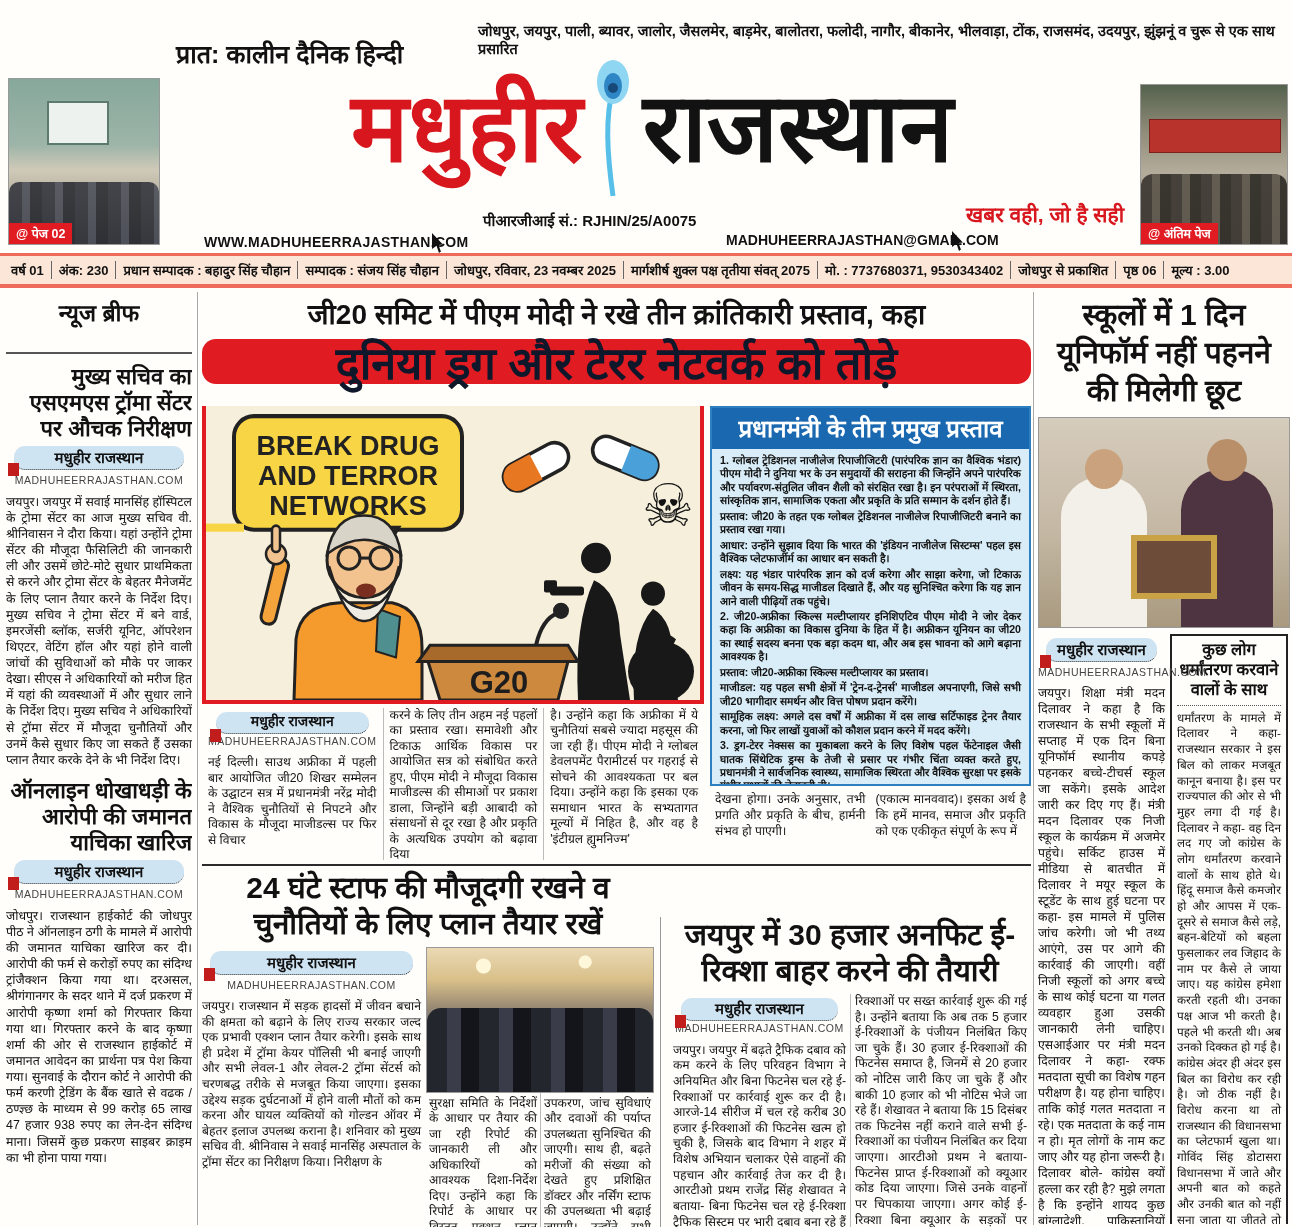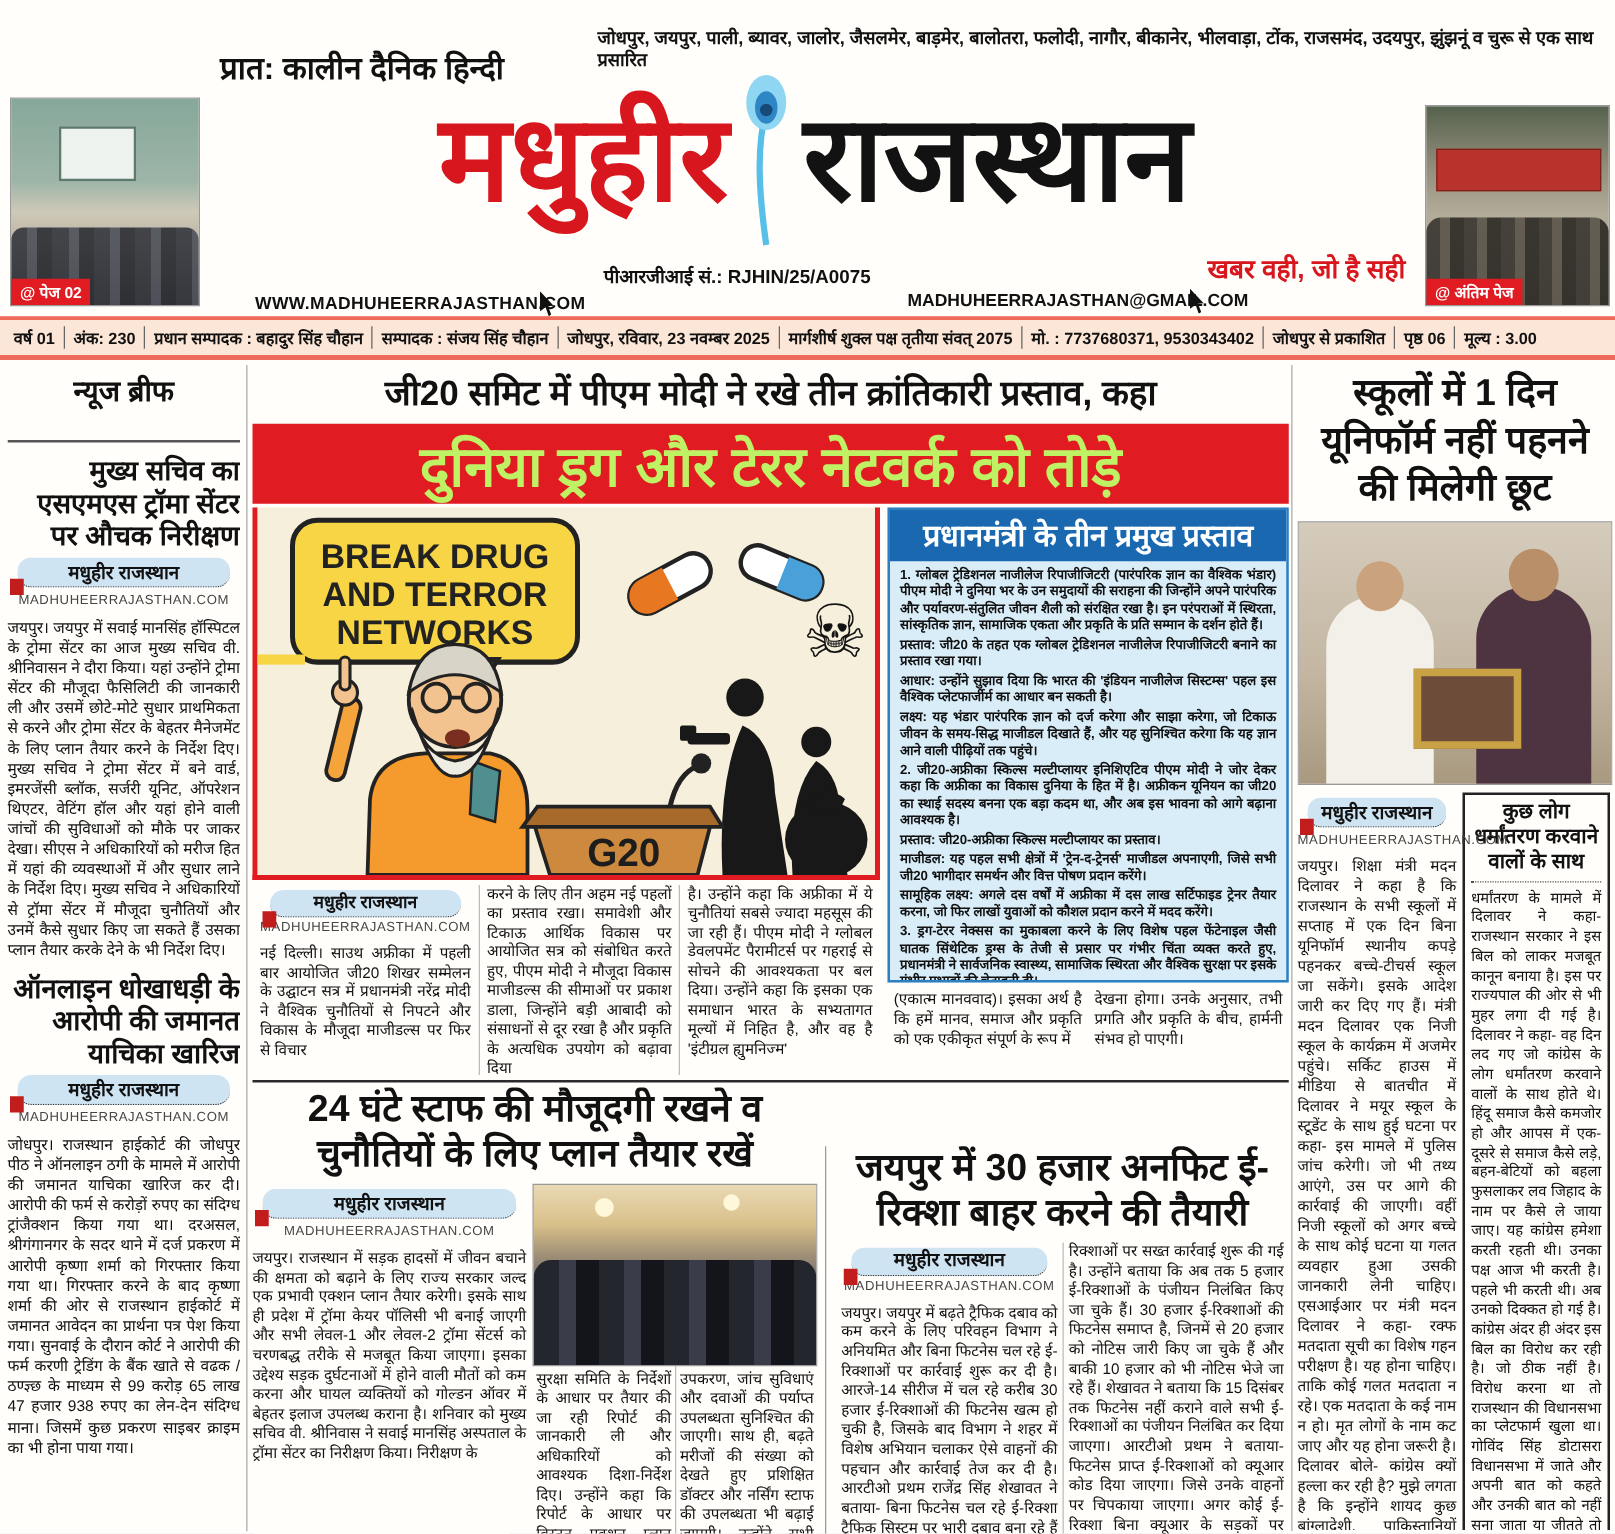--- a/index.html
+++ b/index.html
@@ -45,21 +45,21 @@
 
   
   .leftcol { position:absolute; left:6px; top:296px; width:186px; height:928px; overflow:hidden; }
   .nb-title { font-size:23px; font-weight:800; text-align:center; border-bottom:2px solid #555; padding-bottom:24px; }
   .nb-head { font-size:22px; font-weight:800; text-align:right; line-height:1.18; margin:10px 0 4px; }
   .nb-body { font-size:12.4px; line-height:1.3; text-align:justify; margin-bottom:8px; }
 
   
   .middle { position:absolute; left:202px; top:292px; width:829px; height:935px; }
   .kicker { text-align:center; font-size:28px; font-weight:800; padding-top:2px; }
-  .lead-head { margin-top:7px; height:64px; background:#e01b22; border-radius:0; color:#bef264;
+  .lead-head { margin-top:7px; height:45px; background:#e01b22; border-radius:14px; color:#0f172a;
       display:flex; align-items:center; justify-content:center; font-size:45px; font-weight:800; }
   .cartoon { position:absolute; left:0; top:114px; width:502px; height:298px; border:4px solid #e01b22; border-top:none; background:#f6efdc; }
   .cartoon svg { width:100%; height:100%; display:block; }
 
   .pb { position:absolute; left:508px; top:114px; width:321px; height:380px; background:#d9edf8; border:2px solid #2d7fc0; padding:6px 8px; overflow:hidden; }
   .pb-title { background:#1a69b0; color:#fff; text-align:center; font-size:24px; font-weight:800; margin:-6px -8px 5px; padding:3px 0 5px; }
   .pb p { font-size:10.6px; font-weight:600; line-height:1.27; text-align:justify; margin-bottom:2px; }
 
   .g20text { position:absolute; left:0; top:416px; width:502px; height:152px; display:flex; overflow:hidden; }
   .g20col { flex:1; padding:0 6px; font-size:12.2px; line-height:1.27; text-align:justify; }
@@ -265,22 +265,22 @@
           <span class="b-name">मधुहीर राजस्थान</span>
           <span class="b-site">MADHUHEERRAJASTHAN.COM</span>
         </div>
         <span>नई दिल्ली। साउथ अफ्रीका में पहली बार आयोजित जी20 शिखर सम्मेलन के उद्घाटन सत्र में प्रधानमंत्री नरेंद्र मोदी ने वैश्विक चुनौतियों से निपटने और विकास के मौजूदा माजीडल्स पर फिर से विचार</span>
       </div>
       <div class="g20col">करने के लिए तीन अहम नई पहलों का प्रस्ताव रखा। समावेशी और टिकाऊ आर्थिक विकास पर आयोजित सत्र को संबोधित करते हुए, पीएम मोदी ने मौजूदा विकास माजीडल्स की सीमाओं पर प्रकाश डाला, जिन्होंने बड़ी आबादी को संसाधनों से दूर रखा है और प्रकृति के अत्यधिक उपयोग को बढ़ावा दिया</div>
       <div class="g20col">है। उन्होंने कहा कि अफ्रीका में ये चुनौतियां सबसे ज्यादा महसूस की जा रही हैं। पीएम मोदी ने ग्लोबल डेवलपमेंट पैरामीटर्स पर गहराई से सोचने की आवश्यकता पर बल दिया। उन्होंने कहा कि इसका एक समाधान भारत के सभ्यतागत मूल्यों में निहित है, और वह है 'इंटीग्रल ह्युमनिज्म'</div>
     </div>
 
     <div class="lead-cont">
+      <div class="lc-col">देखना होगा। उनके अनुसार, तभी प्रगति और प्रकृति के बीच, हार्मनी संभव हो पाएगी।</div>
       <div class="lc-col">(एकात्म मानववाद)। इसका अर्थ है कि हमें मानव, समाज और प्रकृति को एक एकीकृत संपूर्ण के रूप में</div>
-      <div class="lc-col">देखना होगा। उनके अनुसार, तभी प्रगति और प्रकृति के बीच, हार्मनी संभव हो पाएगी।</div>
     </div>
 
     <div class="hr-mid"></div>
 
     <div class="story-trauma">
       <div class="st-head">24 घंटे स्टाफ की मौजूदगी रखने व चुनौतियों के लिए प्लान तैयार रखें</div>
       <div class="st-flex">
         <div class="st-left">
           <div class="byline">
             <span class="b-name">मधुहीर राजस्थान</span>

